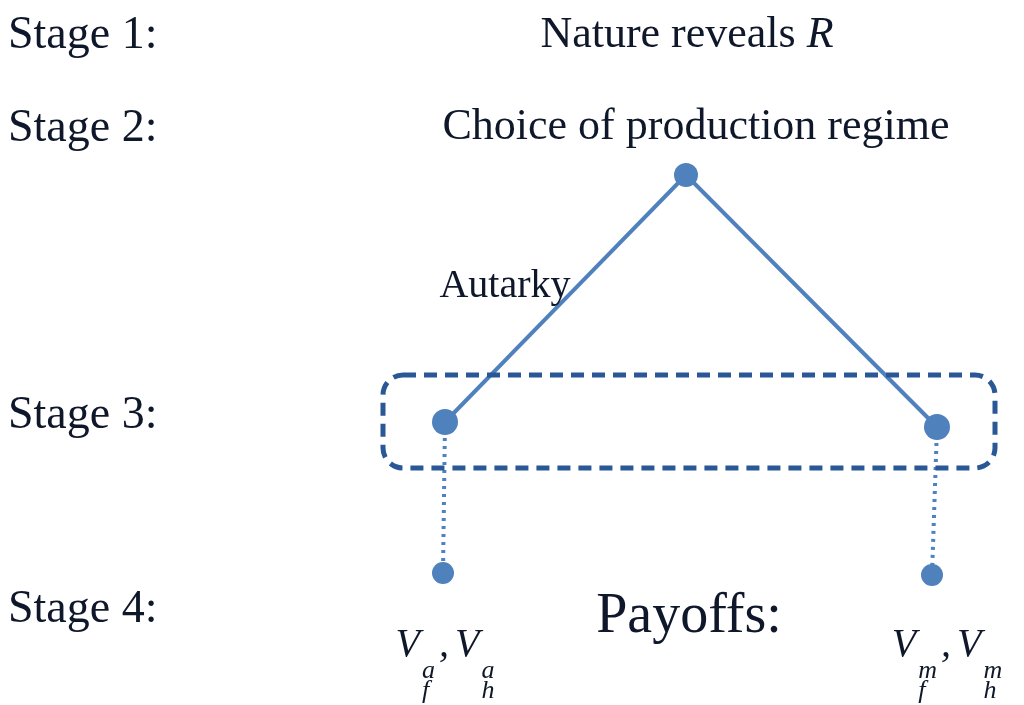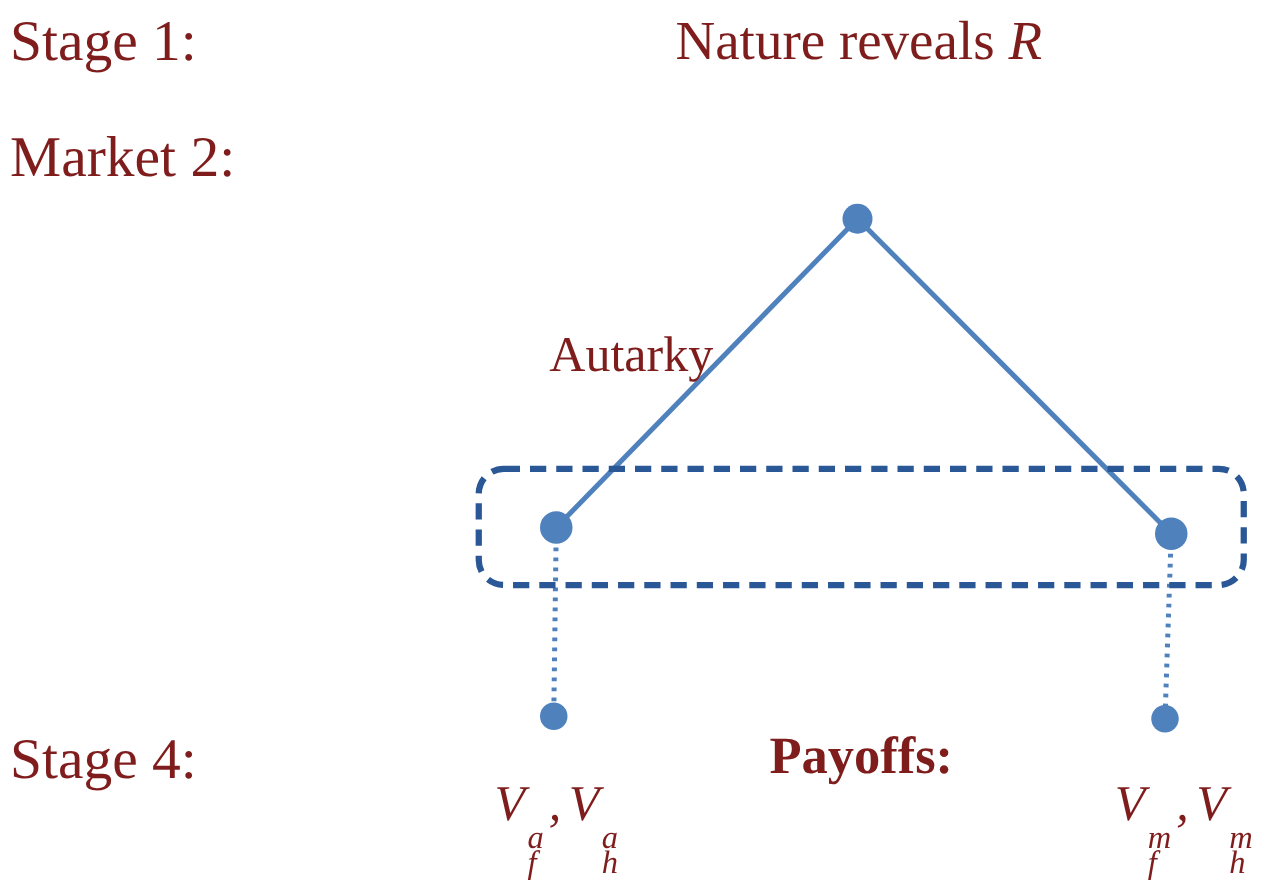--- a/index.html
+++ b/index.html
@@ -6,21 +6,21 @@
     margin: 0;
     padding: 0;
     background: #ffffff;
   }
   .figure {
     position: relative;
     width: 1024px;
     height: 705px;
     background: #ffffff;
     font-family: "Liberation Serif", serif;
-    color: #7f1d1d;
+    color: #0f172a;
     overflow: hidden;
   }
   .tree-svg {
     position: absolute;
     left: 0;
     top: 0;
   }
   .txt {
     position: absolute;
     white-space: nowrap;
@@ -36,22 +36,21 @@
   .header-text {
     font-size: 44px;
   }
   .branch-label {
     font-size: 40px;
   }
   .box-text {
     font-size: 40px;
   }
   .payoffs-label {
-    font-size: 42px;
-    font-weight: bold;
+    font-size: 56px;
   }
   .var-italic {
     font-style: italic;
   }
   
   .math {
     font-size: 40px;
     font-style: italic;
   }
   .mstack {
@@ -86,27 +85,29 @@
     <rect x="383" y="375" width="612" height="93" rx="20" ry="20" fill="none" stroke-width="5" stroke-dasharray="13 8" stroke="#2A5795"></rect>
 
     <circle cx="686" cy="175" r="12" fill="#4F81BD"></circle>
     <circle cx="445" cy="422" r="13" fill="#4F81BD"></circle>
     <circle cx="937" cy="427" r="13" fill="#4F81BD"></circle>
     <circle cx="443" cy="573" r="11" fill="#4F81BD"></circle>
     <circle cx="932" cy="575" r="11" fill="#4F81BD"></circle>
   </svg>
 
   <div class="txt stage-label" style="top:7px;">Stage 1:</div>
-  <div class="txt stage-label" style="top:100px;">Market 2:</div>
+  <div class="txt stage-label" style="top:100px;">Stage 2:</div>
+  <div class="txt stage-label" style="top:387px;">Stage 3:</div>
   <div class="txt stage-label" style="top:581px;text-align:center;">Stage 4:</div>
 
   <div class="txt header-text centered" style="left:387px; top:8px; width:600px;">
     <span>Nature reveals </span><span class="var-italic">R</span>
   </div>
 
+  <div class="txt header-text centered" style="left:396px; top:100px; width:600px;">Choice of production regime</div>
 
   <div class="txt branch-label centered" style="left:405px; top:247px; width:200px;margin-top:14px;">Autarky</div>
 
 
   <div class="txt payoffs-label centered" style="left:539px; top:581px; width:300px;">Payoffs:</div>
 
   <div class="txt math centered" style="left:345px; top:620px; width:200px;">
     <span>V</span><span class="mstack">
         <span>a</span>
         <span>f</span>

